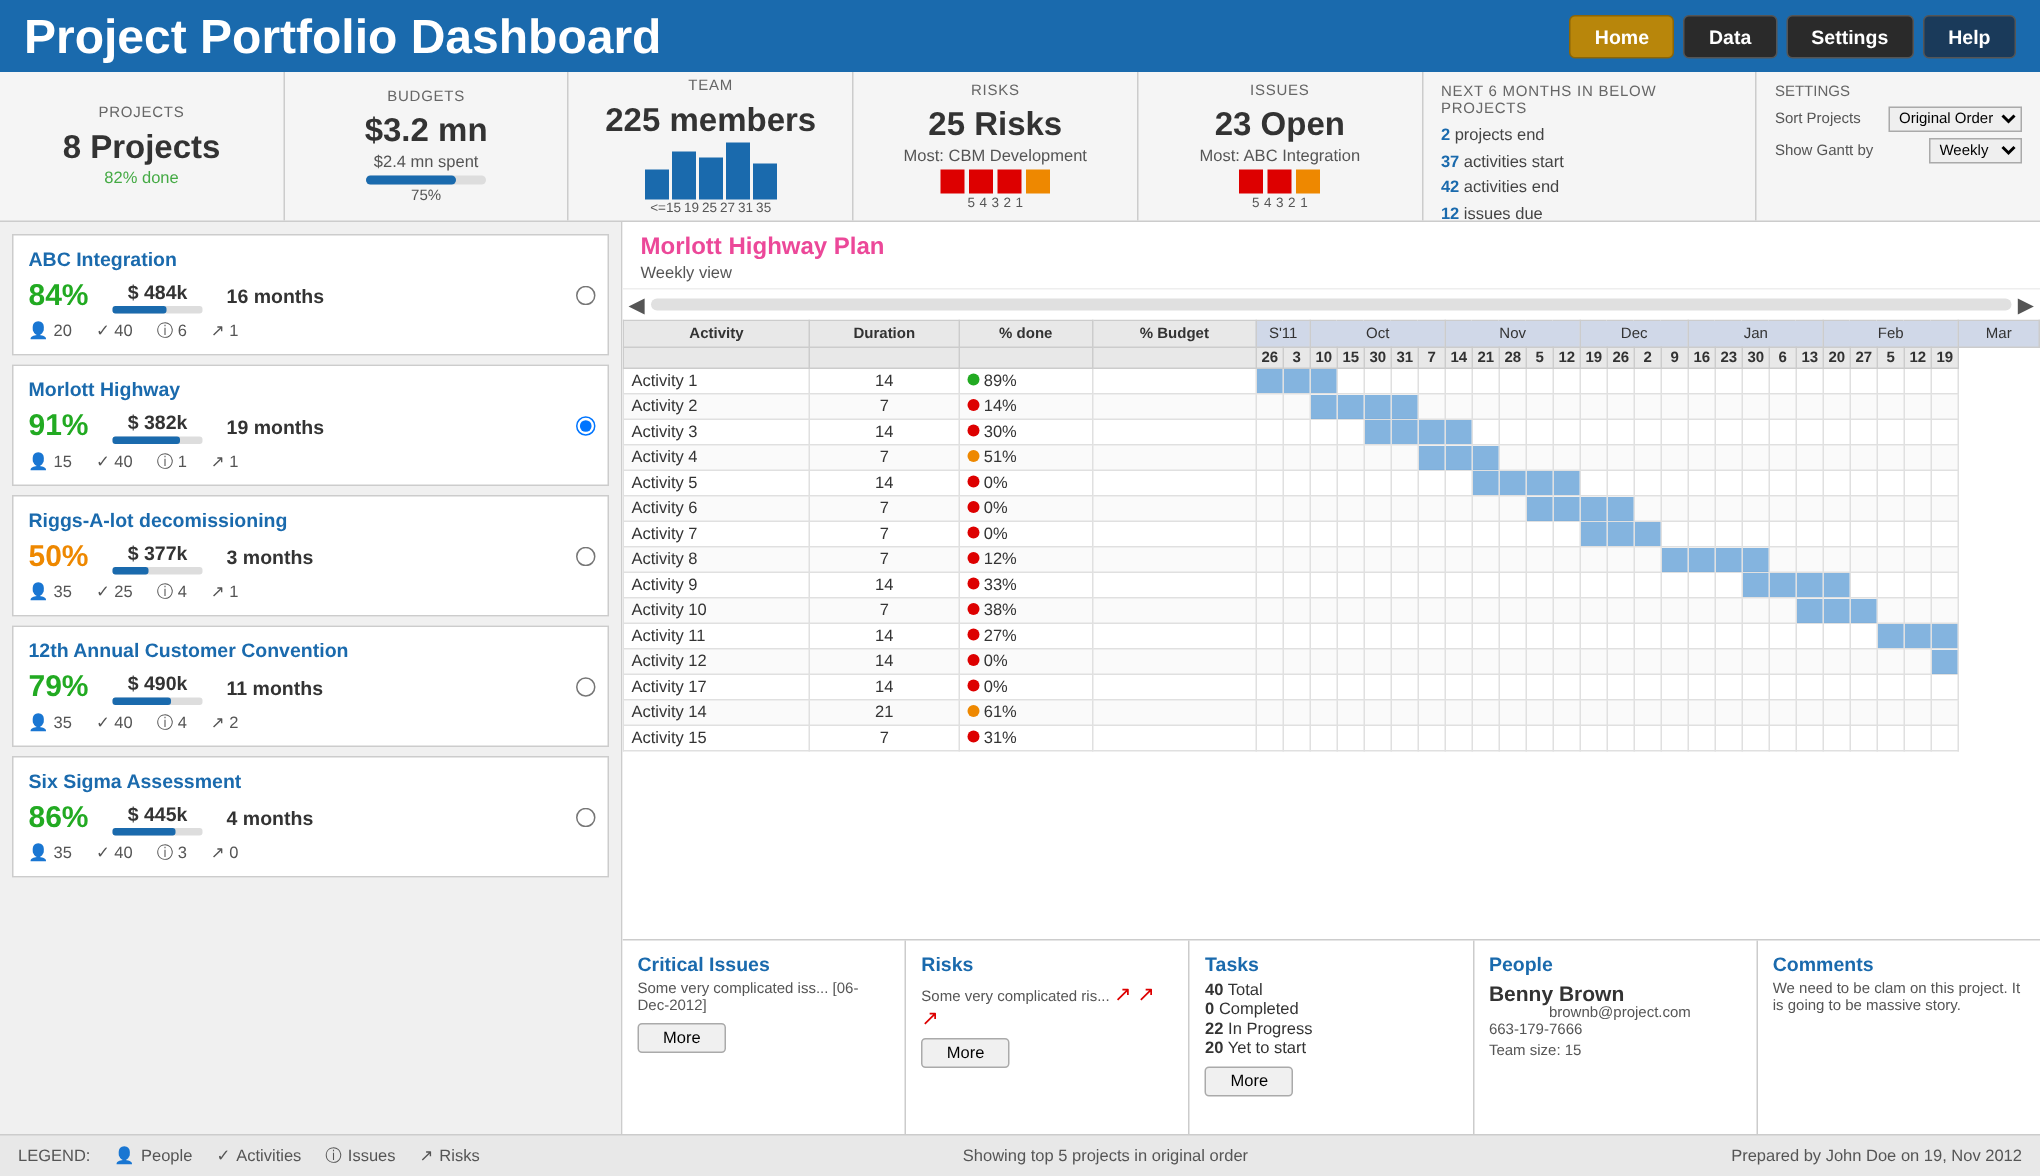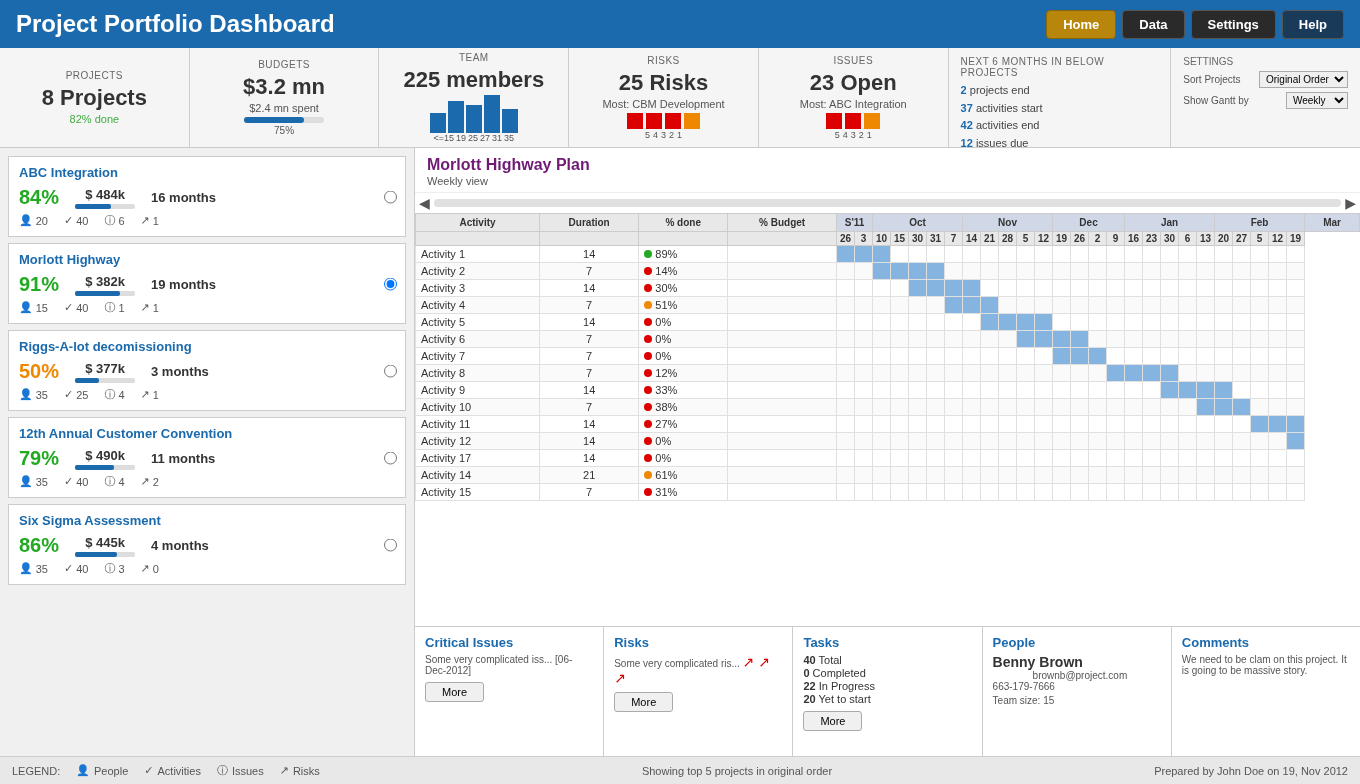--- a/index.html
+++ b/index.html
@@ -1,20 +1,20 @@
 <!DOCTYPE html>
 <html><head>
   <meta charset="utf-8">
   <style>
     * { box-sizing: border-box; margin: 0; padding: 0; }
     body { font-family: Arial, sans-serif; font-size: 12px; background: #e8e8e8; color: #333; width: 1360px; height: 784px; overflow: hidden; }
 
     
     #header { background: #1a6aad; padding: 0 16px; height: 48px; display: flex; align-items: center; justify-content: space-between; }
-    #header h1 { color: #fff; font-size: 24px; font-weight: bold; }
+    #header h1 { color: #fff; font-size: 32px; font-weight: bold; }
     #header-buttons { display: flex; gap: 6px; }
     .hdr-btn { padding: 6px 16px; border: 1px solid #555; border-radius: 4px; cursor: pointer; font-size: 13px; font-weight: bold; color: #fff; }
     .hdr-btn-home { background: #b8860b; border-color: #8a6508; }
     .hdr-btn-data { background: #2a2a2a; }
     .hdr-btn-settings { background: #2a2a2a; }
     .hdr-btn-help { background: #1a3a5a; }
 
     
     #stats-bar { background: #f5f5f5; border-bottom: 1px solid #ccc; display: flex; height: 100px; }
     .stat-block { flex: 1; border-right: 1px solid #ccc; padding: 8px 12px; display: flex; flex-direction: column; align-items: center; justify-content: center; }
@@ -55,21 +55,21 @@
     .metric-bar { width: 60px; height: 5px; background: #ddd; border-radius: 2px; margin-top: 2px; }
     .metric-bar-fill { height: 5px; background: #1a6aad; border-radius: 2px; }
     .metric-months { font-size: 13px; font-weight: bold; color: #333; }
     .project-stats { display: flex; gap: 16px; font-size: 11px; color: #555; }
     .project-stat { display: flex; align-items: center; gap: 3px; }
     .radio-btn { position: absolute; right: 8px; top: 50%; transform: translateY(-50%); }
 
     
     #right-panel { flex: 1; background: #fff; overflow: hidden; display: flex; flex-direction: column; }
     #gantt-header { padding: 8px 12px 4px; border-bottom: 1px solid #eee; }
-    #gantt-header h2 { font-size: 16px; color: #701a75; font-weight: bold; }
+    #gantt-header h2 { font-size: 16px; color: #ec4899; font-weight: bold; }
     #gantt-header span { font-size: 11px; color: #555; }
 
     
     #gantt-area { display: flex; flex: 1; overflow: hidden; }
     #gantt-table { overflow: auto; flex: 1; }
 
     table.gantt { border-collapse: collapse; font-size: 11px; width: 100%; }
     table.gantt th { background: #e8e8e8; border: 1px solid #ccc; padding: 3px 5px; text-align: center; font-size: 10px; white-space: nowrap; }
     table.gantt td { border: 1px solid #e0e0e0; padding: 2px 5px; white-space: nowrap; }
     table.gantt tr:nth-child(even) td { background: #fafafa; }
@@ -88,21 +88,21 @@
 
     .tasks-numbers { font-size: 11px; color: #333; margin-top: 2px; }
     .tasks-numbers div { margin-bottom: 1px; }
     .tasks-bold { font-weight: bold; }
 
     .people-name { font-size: 14px; font-weight: bold; color: #333; margin-top: 2px; }
     .people-email { font-size: 10px; color: #555; padding-left: 40px; }
     .people-phone { font-size: 10px; color: #555; }
     .people-team { font-size: 10px; color: #555; margin-top: 3px; }
 
-    .month-header { background: #d0d8e8 !important; font-weight: bold; }
+    .month-header { background: #d0d8e8 !important; font-weight: normal; }
     .week-header { background: #e8e8e8 !important; font-size: 9px; }
 
     .gantt-cell { min-width: 18px; width: 18px; padding: 1px !important; }
 
     .scroll-arrows { display: flex; align-items: center; justify-content: space-between; padding: 2px 4px; }
     .scroll-arrow { cursor: pointer; font-size: 14px; color: #555; }
     .scroll-track { flex: 1; height: 8px; background: #e0e0e0; border-radius: 4px; margin: 0 4px; }
   </style>
 </head>
 <body>

